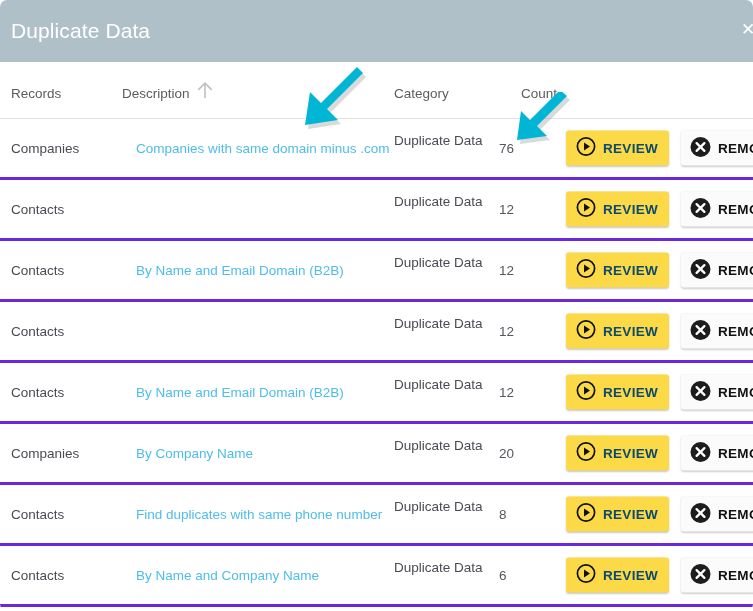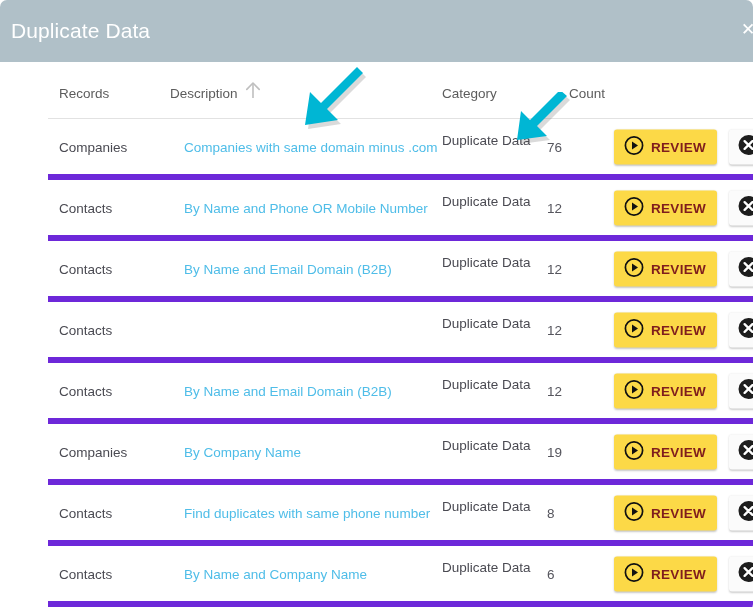--- a/index.html
+++ b/index.html
@@ -45,21 +45,20 @@
     font-size: 17px;
     line-height: 20px;
     overflow: hidden;
   }
 
   
   .table {
     position: absolute;
     left: 0; top: 62px;
     width: 753px;
-    padding-left: 48px;
   }
 
   .thead {
     position: relative;
     height: 57px;
     border-bottom: 1px solid #e2e2e2;
     background: #ffffff;
   }
   .th {
     position: absolute;
@@ -76,21 +75,21 @@
 
   .sort-arrow {
     position: absolute;
     left: 196px; top: 18px;
     width: 18px; height: 20px;
   }
 
   .row {
     position: relative;
     height: 61px;
-    border-bottom: 6px solid #6d28d9;
+    border-bottom: 3px solid #6d28d9;
     background: #ffffff;
   }
 
   .cell {
     position: absolute;
     font-size: 13.5px;
     color: #4a4a52;
     font-weight: 400;
   }
   .cell-records {
@@ -130,21 +129,21 @@
     display: flex;
     align-items: center;
     gap: 7px;
     padding: 0 10px;
     box-shadow: 0 1px 2px rgba(0,0,0,.22);
     cursor: pointer;
   }
   .btn-review .btn-label {
     font-size: 13.5px;
     font-weight: 700;
-    color: #7f1d1d;
+    color: #0c4a6e;
     letter-spacing: .3px;
     white-space: nowrap;
   }
 
   .btn-remove {
     position: absolute;
     left: 681px; top: 50%;
     transform: translateY(-50%);
     height: 35px;
     width: 110px;
@@ -218,21 +217,20 @@
           <button class="btn-remove">
             <span class="icon-xcircle"><svg width="21" height="21" viewBox="0 0 21 21">
                 <circle cx="10.5" cy="10.5" r="10" fill="#1d1d1d"></circle>
                 <path d="M6.6 6.6 L14.4 14.4 M14.4 6.6 L6.6 14.4" stroke="#fff" stroke-width="2.3" stroke-linecap="round"></path>
               </svg></span>
             <span class="btn-label">REMOVE</span>
           </button>
         </div>
         <div class="row">
           <div class="cell cell-records">Contacts</div>
-          <a class="cell cell-description">By Name and Phone OR Mobile Number</a>
           <div class="cell cell-category">Duplicate Data</div>
           <div class="cell cell-count">12</div>
           <button class="btn-review">
             <span class="icon-play"><svg width="20" height="20" viewBox="0 0 20 20">
                 <circle cx="10" cy="10" r="8.6" fill="none" stroke="#111" stroke-width="1.7"></circle>
                 <path d="M8 6.1 L14 10 L8 13.9 Z" fill="#111"></path>
               </svg></span>
             <span class="btn-label">REVIEW</span>
           </button>
           <button class="btn-remove">
@@ -299,21 +297,21 @@
                 <circle cx="10.5" cy="10.5" r="10" fill="#1d1d1d"></circle>
                 <path d="M6.6 6.6 L14.4 14.4 M14.4 6.6 L6.6 14.4" stroke="#fff" stroke-width="2.3" stroke-linecap="round"></path>
               </svg></span>
             <span class="btn-label">REMOVE</span>
           </button>
         </div>
         <div class="row">
           <div class="cell cell-records">Companies</div>
           <a class="cell cell-description">By Company Name</a>
           <div class="cell cell-category">Duplicate Data</div>
-          <div class="cell cell-count">19</div>
+          <div class="cell cell-count">20</div>
           <button class="btn-review">
             <span class="icon-play"><svg width="20" height="20" viewBox="0 0 20 20">
                 <circle cx="10" cy="10" r="8.6" fill="none" stroke="#111" stroke-width="1.7"></circle>
                 <path d="M8 6.1 L14 10 L8 13.9 Z" fill="#111"></path>
               </svg></span>
             <span class="btn-label">REVIEW</span>
           </button>
           <button class="btn-remove">
             <span class="icon-xcircle"><svg width="21" height="21" viewBox="0 0 21 21">
                 <circle cx="10.5" cy="10.5" r="10" fill="#1d1d1d"></circle>

